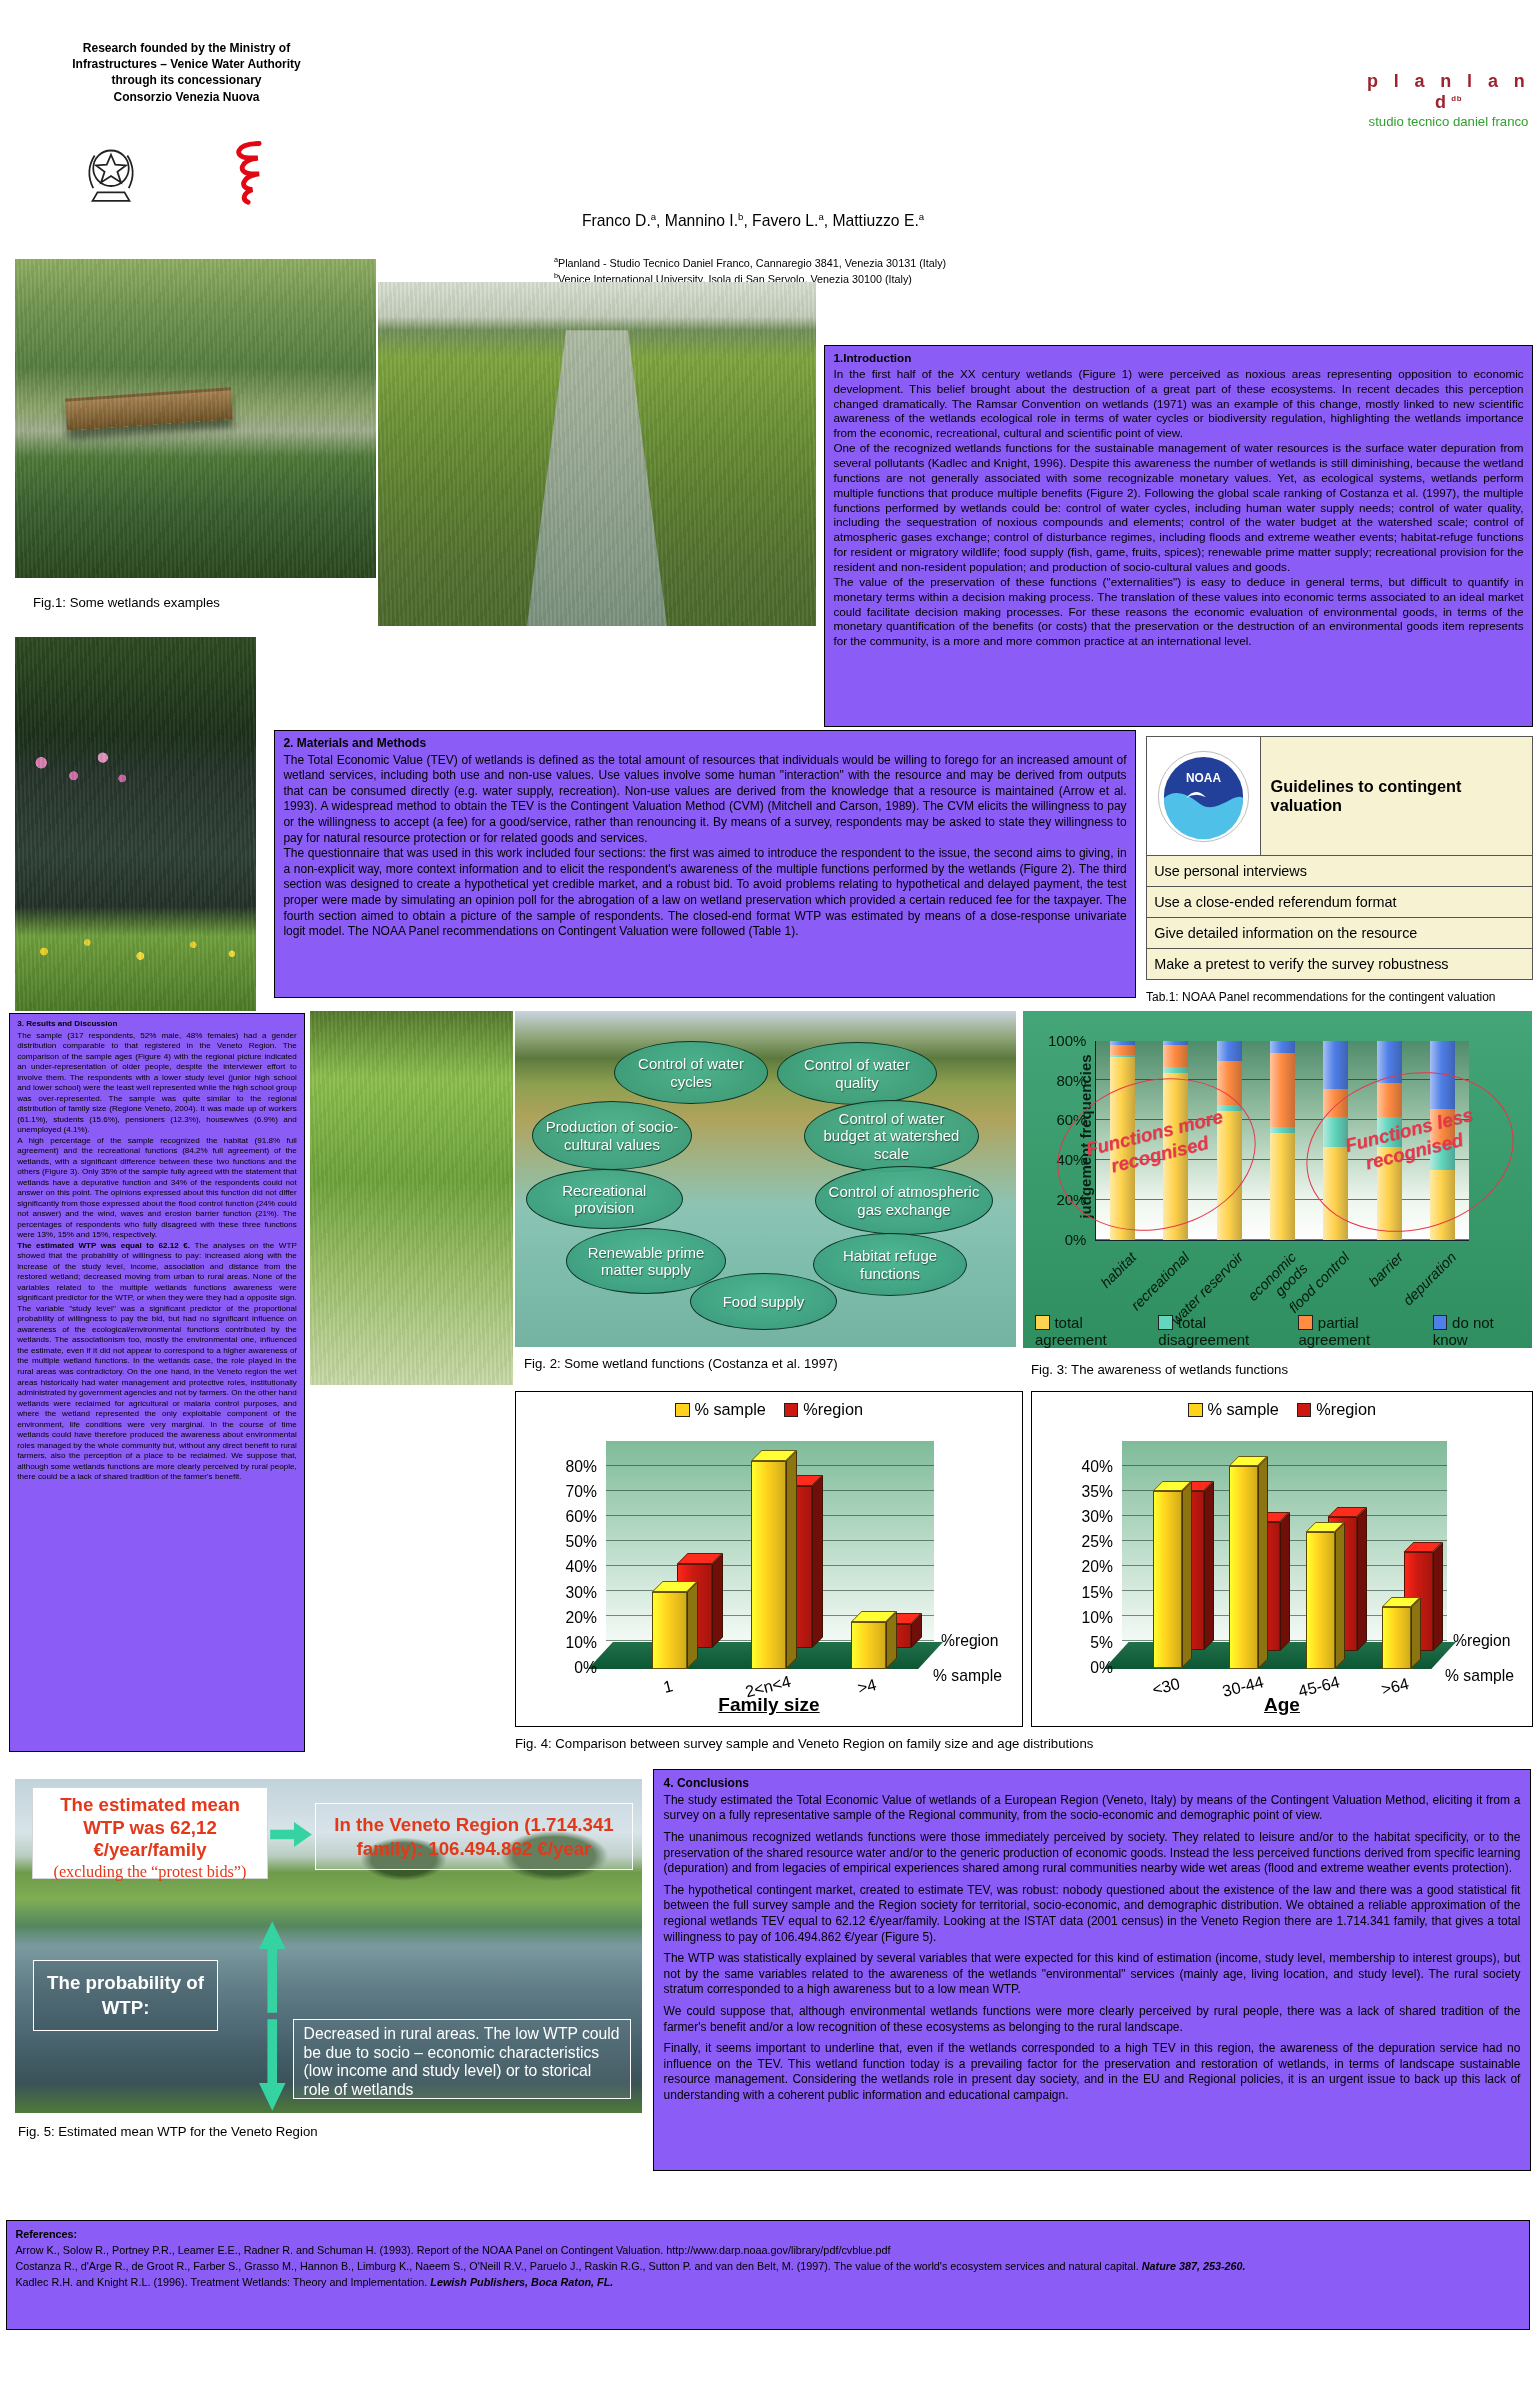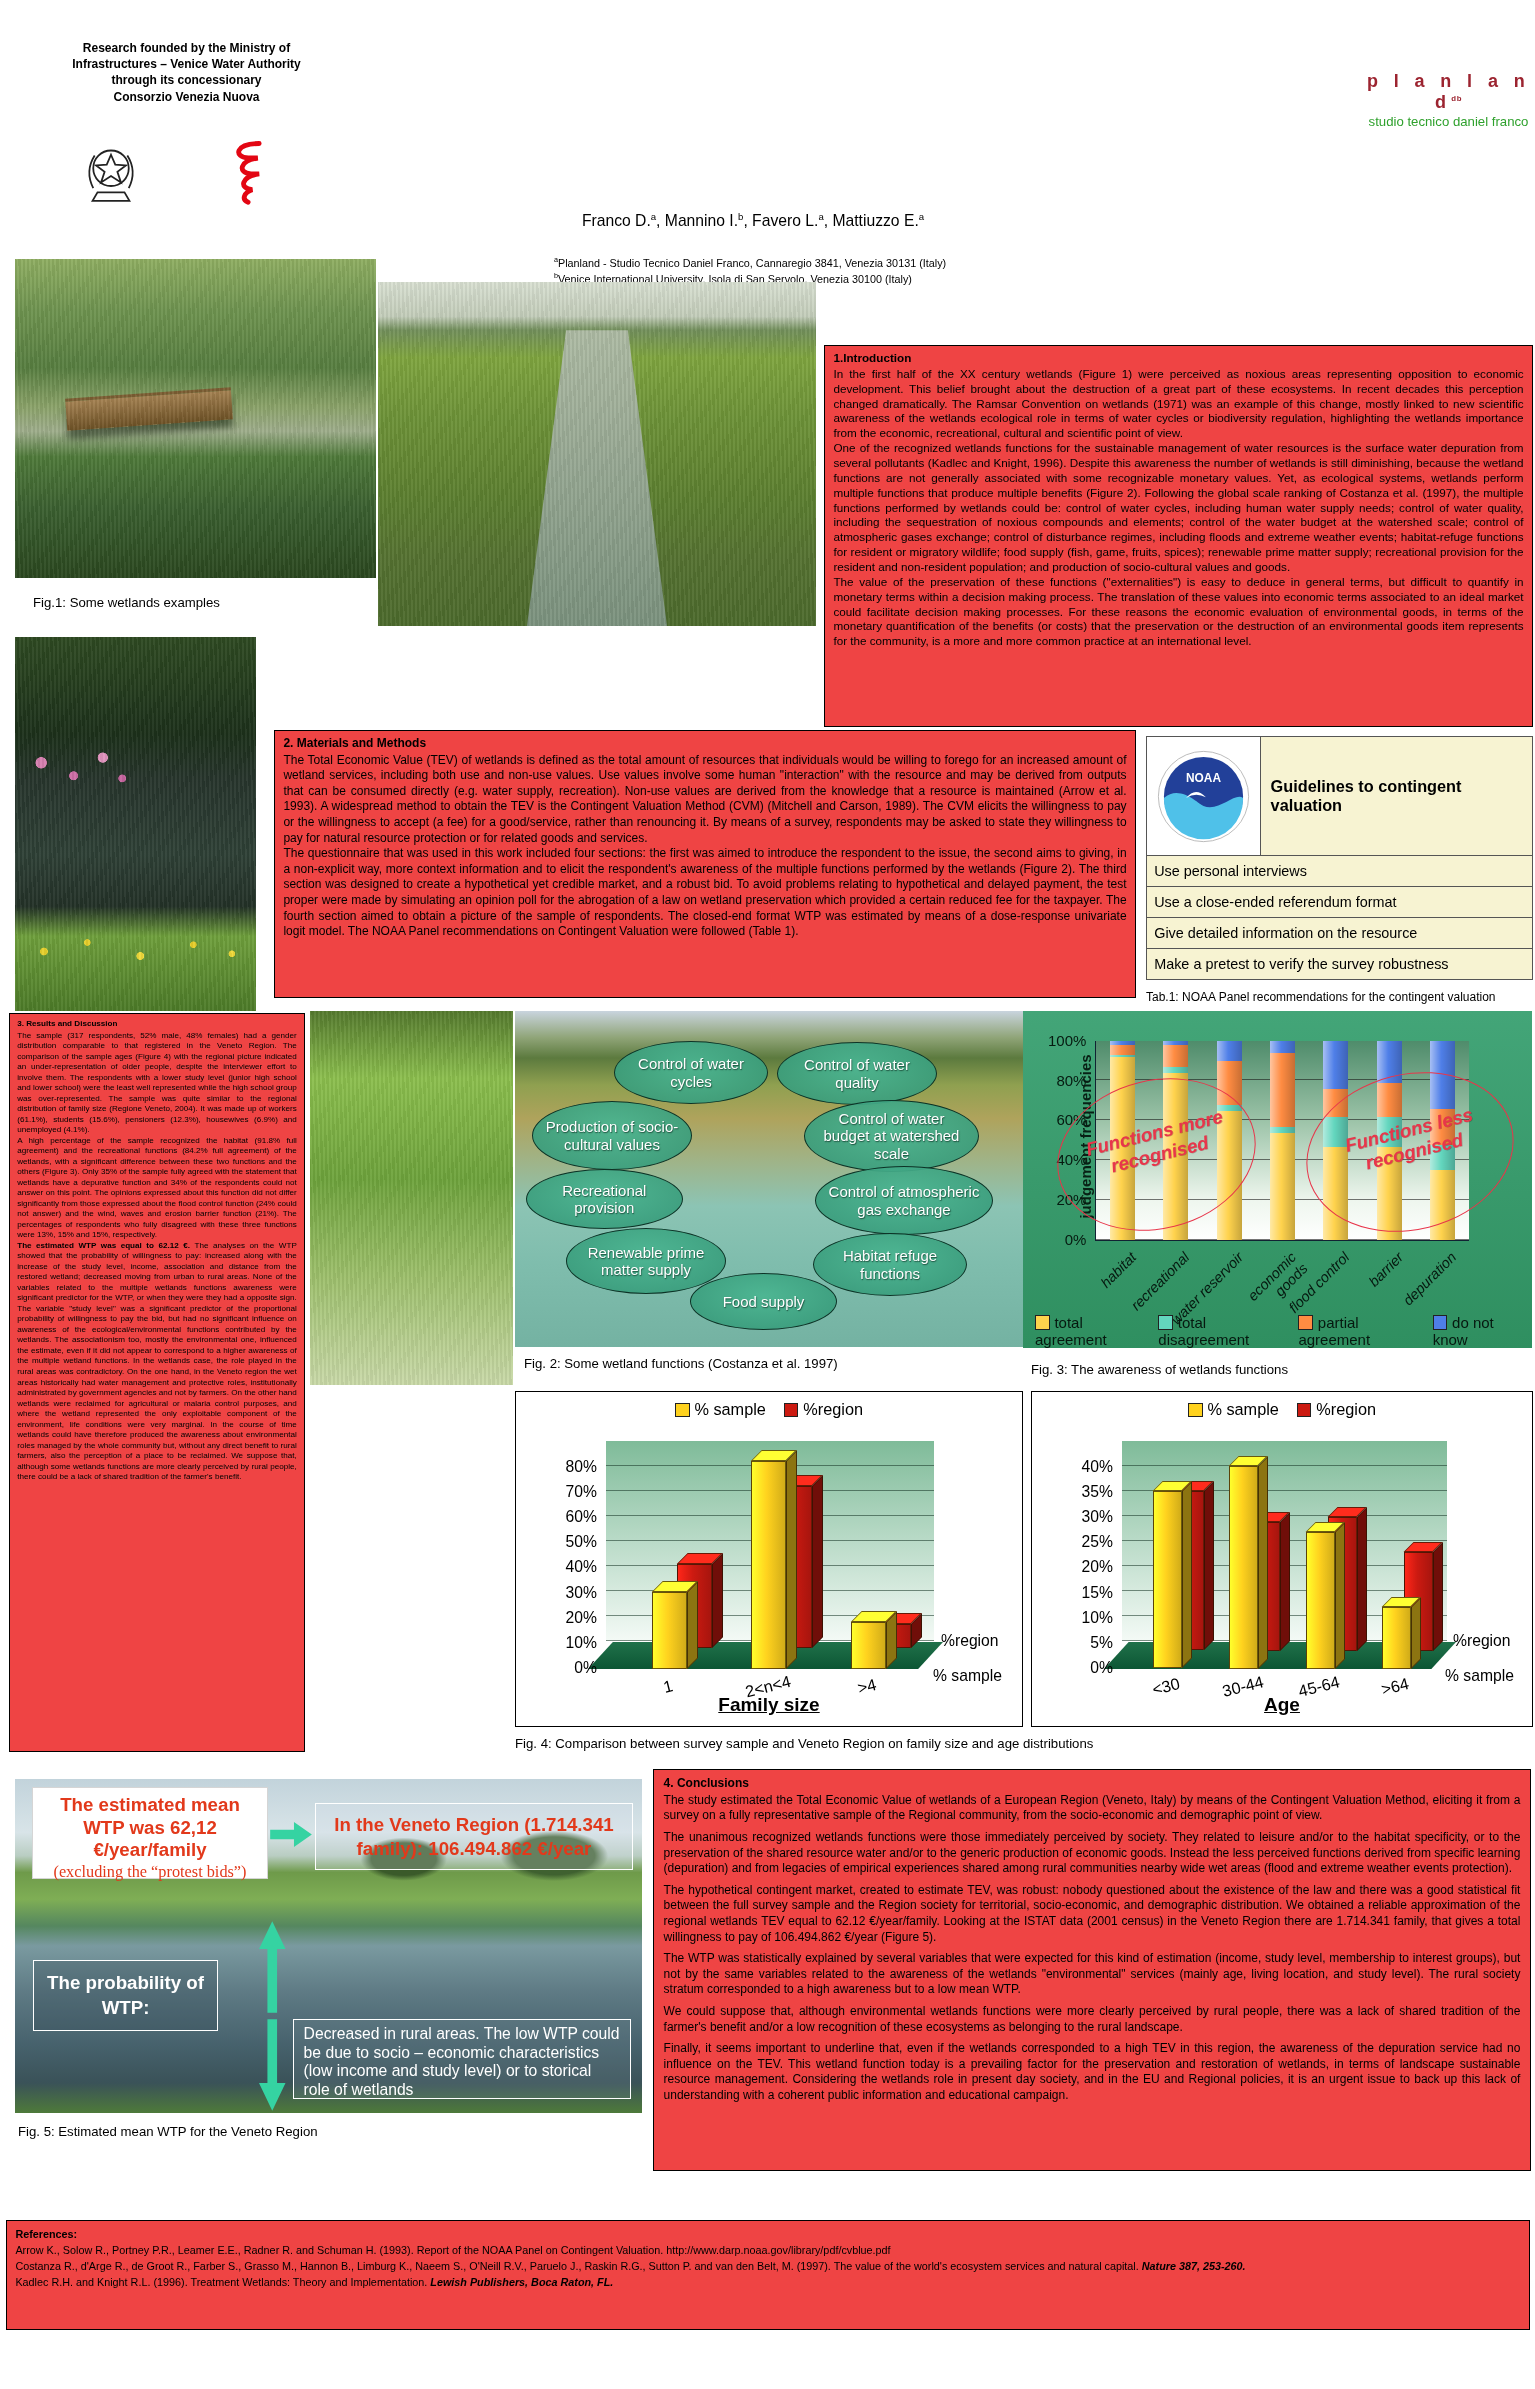--- a/index.html
+++ b/index.html
@@ -16,21 +16,21 @@
   .planland{left:1358px;top:71px;width:181px;text-align:center;}
   .planland .pl1{color:#9c2430;font-size:18px;letter-spacing:5.4px;font-weight:bold;}
   .planland .pl1 sup{font-size:7.8px;letter-spacing:0.6px;}
   .planland .pl2{color:#2fa12d;font-size:13.2px;margin-top:1.2px;}
   .authors{left:500px;top:211px;width:506px;text-align:center;font-size:15.7px;}
   .authors sup{font-size:9.6px;}
   .affils{left:554px;top:255px;width:542px;font-size:10.8px;line-height:1.4;}
   .affils sup{font-size:7.2px;}
 
   
-  .tbox{border:1.2px solid #000;background:#ef4444;box-sizing:border-box;
+  .tbox{border:1.2px solid #000;background:#8b5cf6;box-sizing:border-box;
         text-align:justify;overflow:hidden;}
   .tbox h3{margin:0 0 1.2px 0;font-size:inherit;}
   .tbox p{margin:0 0 6px 0;}
   .caption{font-size:13.2px;color:#000;}
 
   
   .photo{overflow:hidden;}
   .tex{position:absolute;inset:0;
        background-image:repeating-linear-gradient(88deg,rgba(255,255,255,.05) 0 1.8px,rgba(0,0,0,.05) 1.8px 4.2px);}
   .photo-bridge{background:linear-gradient(180deg,#8fae62 0%,#6f9450 16%,#577e40 34%,#8aa268 46%,#9fae8c 54%,#4f7a3a 62%,#3b6030 78%,#2a471f 100%);}
@@ -69,21 +69,21 @@
   .noaa{left:1146px;top:736px;width:387px;}
   .noaa-head{display:flex;border:1.2px solid #555;}
   .noaa-logo-cell{width:113px;height:118px;background:#fff;border-right:1.2px solid #555;
                   display:flex;align-items:center;justify-content:center;}
   .noaa-title-cell{flex:1;background:#f7f3d2;display:flex;align-items:center;
                    font-weight:bold;font-size:16.3px;padding:0 9.6px;}
   .noaa-row{border:1.2px solid #555;border-top:none;background:#f7f3d2;height:30px;
             display:flex;align-items:center;font-size:14.4px;padding:0 7.2px;}
 
   
-  .fig2{background:linear-gradient(180deg,#c9d4de 0%,#8fa477 8%,#5c7a3e 14%,#8fa050 22%,#afa35c 32%,#9fb489 45%,#8cc4b4 58%,#7fbdad 75%,#74b2a2 100%);padding-left:44px;}
+  .fig2{background:linear-gradient(180deg,#c9d4de 0%,#8fa477 8%,#5c7a3e 14%,#8fa050 22%,#afa35c 32%,#9fb489 45%,#8cc4b4 58%,#7fbdad 75%,#74b2a2 100%);}
   .f2e{position:absolute;border-radius:50%;box-sizing:border-box;
        background:radial-gradient(ellipse at 50% 40%,rgba(76,182,146,.95),rgba(50,148,116,.9));
        border:1.2px solid #0c3326;color:#fff;display:flex;align-items:center;justify-content:center;
        text-align:center;font-size:15px;line-height:1.15;padding:3.6px 12px;
        text-shadow:0.6px 1.2px 1.2px rgba(20,60,45,.85);}
 
   
   .fig3-box{left:1023px;top:1011px;width:509px;height:337px;
             background:linear-gradient(180deg,#43a578,#2f8f60);}
   .fig3-ylabel{position:absolute;left:-37px;top:117px;width:199px;text-align:center;

